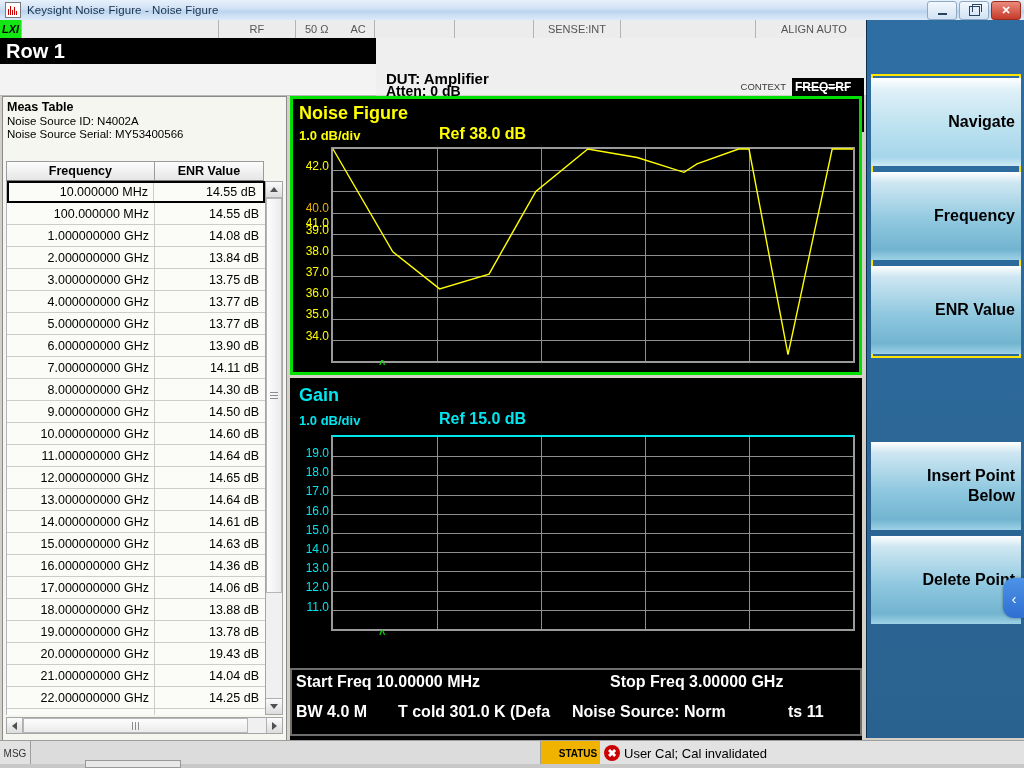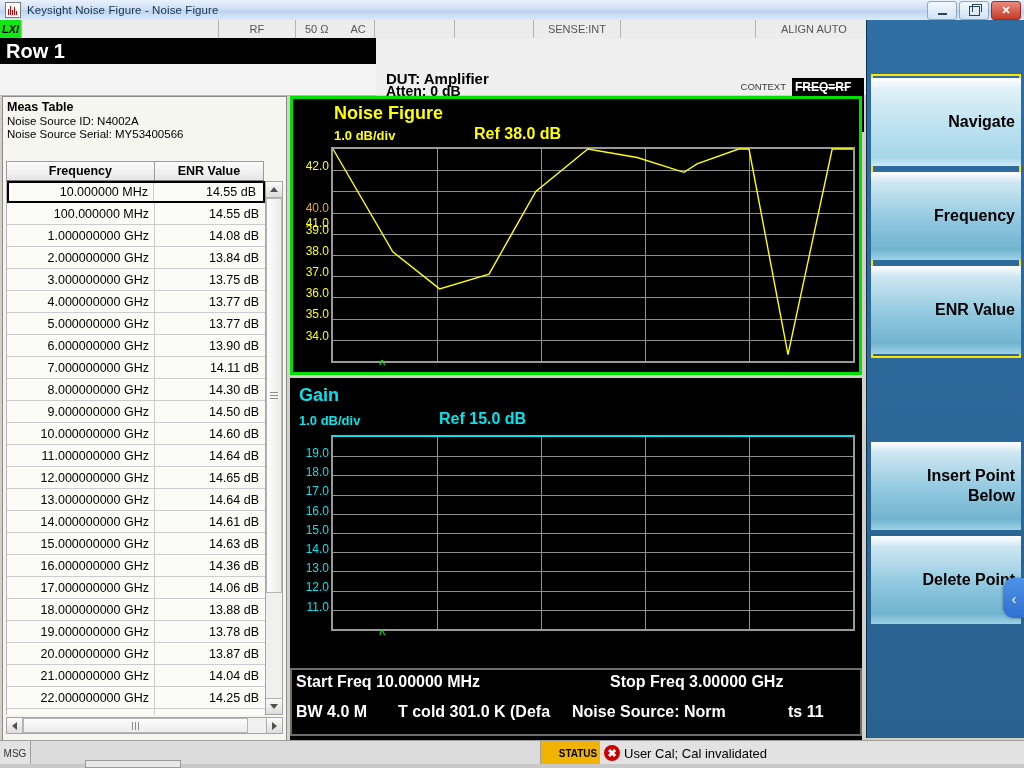--- a/index.html
+++ b/index.html
@@ -154,21 +154,21 @@
   .caret-r{border-top:4px solid transparent;border-bottom:4px solid transparent;border-left:5px solid #505050;}
 
   
   .graphcol{position:absolute;left:290px;top:96px;width:572px;height:640px;}
   .gpanel{position:relative;background:#000;box-sizing:border-box;}
   .gpanel.nf{left:0;top:0;width:572px;height:279px;border:3px solid #00e000;}
   .gpanel.gn{position:absolute;left:0;top:282px;width:572px;height:385px;border:1px solid #000;}
   .gtitle{position:absolute;font-size:18px;font-weight:bold;}
   .gdiv{position:absolute;font-size:13px;font-weight:bold;}
   .gref{position:absolute;font-size:16px;font-weight:bold;}
-  .nfc{color:#ffff00;margin-left:35px;}
+  .nfc{color:#ffff00;}
   .gnc{color:#00e5ee;}
   .plot{position:absolute;border:2px solid #9a9a9a;box-sizing:border-box;background:#000;}
   .gl{position:absolute;background:#8f8f8f;}
   .ylab{position:absolute;font-size:12px;text-align:right;width:34px;}
   .marker{position:absolute;color:#00e000;font-size:11px;font-weight:bold;line-height:6px;}
   .trace{position:absolute;left:0;top:0;overflow:visible;}
 
   
   .annun{
     position:absolute;left:290px;top:668px;width:572px;height:68px;background:#000;
@@ -368,21 +368,21 @@
           <div class="trow">
             <div class="td f">18.000000000 GHz</div>
             <div class="td e">13.88 dB</div>
           </div>
           <div class="trow">
             <div class="td f">19.000000000 GHz</div>
             <div class="td e">13.78 dB</div>
           </div>
           <div class="trow">
             <div class="td f">20.000000000 GHz</div>
-            <div class="td e">13.87 dB</div>
+            <div class="td e">19.43 dB</div>
           </div>
           <div class="trow">
             <div class="td f">21.000000000 GHz</div>
             <div class="td e">14.04 dB</div>
           </div>
           <div class="trow">
             <div class="td f">22.000000000 GHz</div>
             <div class="td e">14.25 dB</div>
           </div>
           <div class="trow">

